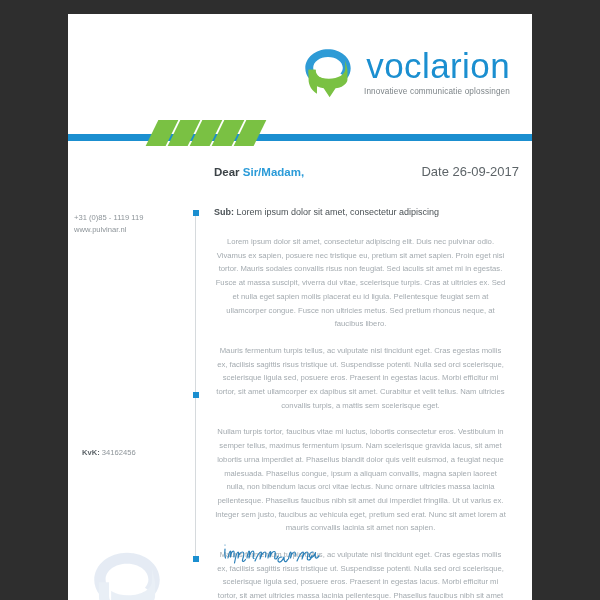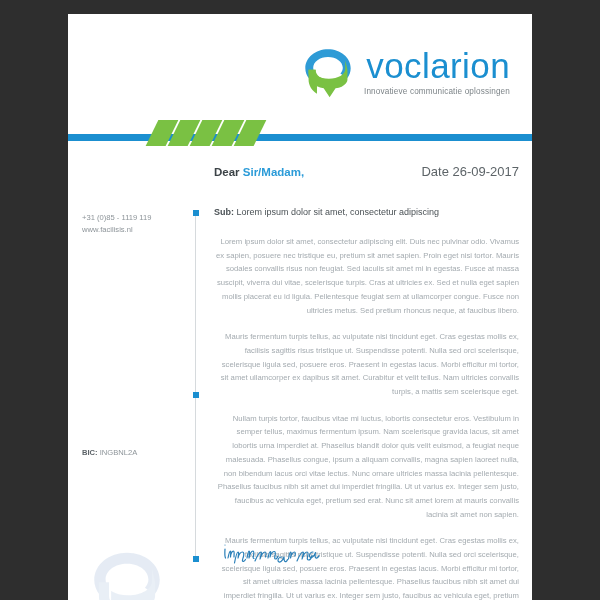--- a/index.html
+++ b/index.html
@@ -90,21 +90,21 @@
     width: 20px;
     height: 26px;
     background: #7ac143;
     transform: skewX(-26deg);
     margin-right: 2px;
   }
 
   
   .sidebar {
     position: absolute;
-    left: 14px;
+    left: 6px;
     top: 198px;
     width: 120px;
     color: #8d9499;
     font-size: 7.6px;
     line-height: 1.62;
   }
   .sidebar .group { margin-bottom: 13px; }
 
   .bank {
     position: absolute;
@@ -163,25 +163,25 @@
     font-size: 13px;
     color: #5d6468;
   }
   .subject {
     font-size: 9px;
     color: #4a5155;
     margin-bottom: 18px;
   }
   .subject b { font-weight: 700; }
   p.para {
-    margin: 0 0 13px 0;
+    margin: 0 12px 13px 0;
     font-size: 7.7px;
     line-height: 1.78;
     color: #a4abb0;
-    text-align: right;
+    text-align: center;
   }
 
   
   .signature {
     position: absolute;
     left: 150px;
     top: 524px;
     width: 150px;
     height: 32px;
   }
@@ -222,28 +222,28 @@
         <div class="chev"></div>
         <div class="chev"></div>
         <div class="chev"></div>
         <div class="chev"></div>
       </div>
     </div>
 
     <div class="sidebar">
       <div class="group">
         <div>+31 (0)85 - 1119 119</div>
-        <div>www.facilisis.nl</div>
+        <div>www.pulvinar.nl</div>
       </div>
     </div>
 
     <div class="bank">
       <div>
-        <b>BIC:</b>
-        <span>INGBNL2A</span>
+        <b>KvK:</b>
+        <span>34162456</span>
       </div>
     </div>
 
     <div class="guide">
       <div class="guide-dot" style="top:0px;"></div>
       <div class="guide-dot" style="top:182px;"></div>
       <div class="guide-dot" style="top:346px;"></div>
     </div>
 
     <div class="body-col">

